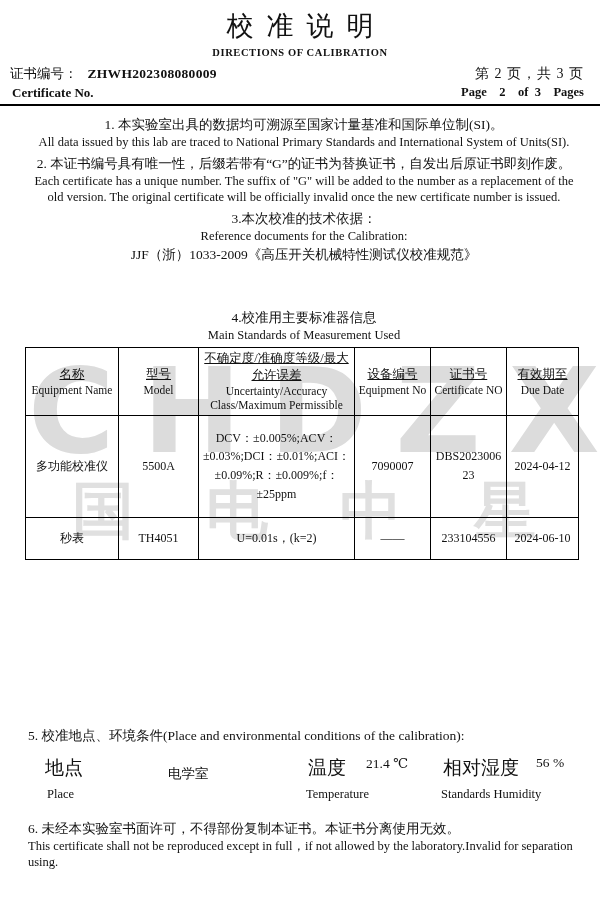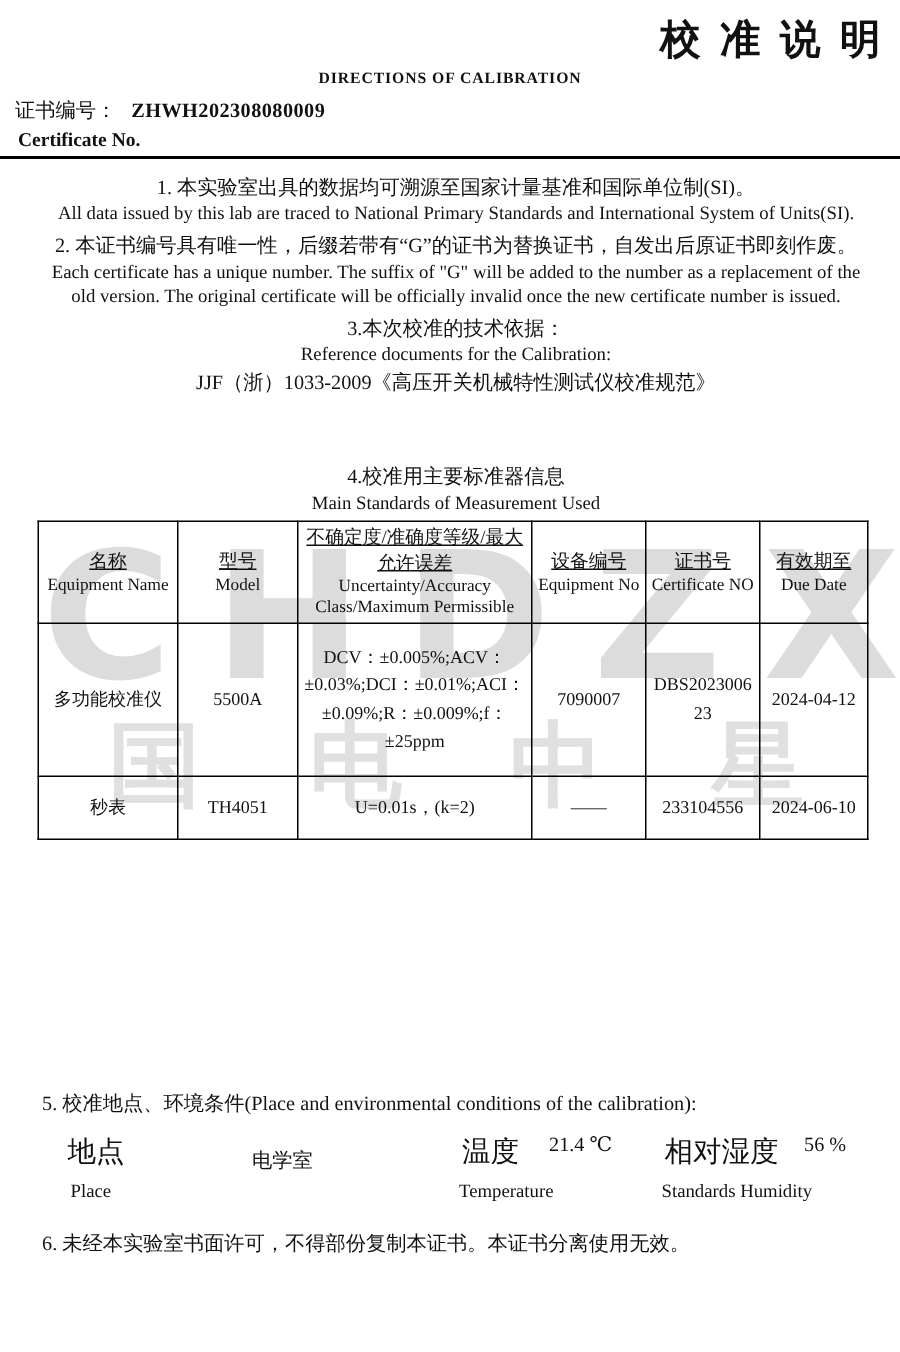--- a/index.html
+++ b/index.html
@@ -34,23 +34,23 @@
     color: #e0e0e0;
     margin-top: 10px;
     white-space: nowrap;
   }
 
   .content { position: relative; z-index: 1; }
 
   
   .doc-title {
     margin-top: 8px;
-    text-align: right;
+    text-align: center;
     font-family: "DejaVu Sans", "Liberation Sans", sans-serif;
-    font-weight: bold;
+    font-weight: normal;
     font-size: 27px;
     letter-spacing: 13px;
     padding-left: 13px; 
   }
   .doc-subtitle {
     text-align: center;
     font-weight: bold;
     font-size: 10.5px;
     letter-spacing: 0.6px;
     margin-top: 3px;
@@ -131,20 +131,24 @@
 
   <div class="doc-title">校准说明</div>
   <div class="doc-subtitle">DIRECTIONS OF CALIBRATION</div>
 
   <div class="cert-row">
     <div class="cert-left">
       <div class="zh-line">
         <span>证书编号：</span><span class="cert-no">ZHWH202308080009</span>
       </div>
       <div class="en-line">Certificate No.</div>
+    </div>
+    <div class="cert-right">
+      <div class="zh-line">第 2 页，共 3 页</div>
+      <div class="en-line">Page    2    of  3    Pages</div>
     </div>
   </div>
   <hr class="head-rule">
 
   <div class="sections">
     <div class="sec sec-1">
       <p class="zh-p">1. 本实验室出具的数据均可溯源至国家计量基准和国际单位制(SI)。</p>
       <p class="en-p">All data issued by this lab are  traced to National Primary Standards and International System of Units(SI).</p>
     </div>
     <div class="sec sec-2">
@@ -231,15 +235,16 @@
     <span class="env-label-en pos-temp-en">Temperature</span>
     <span class="env-value pos-temp-val">21.4 ℃</span>
 
     <span class="env-label-zh pos-hum-zh">相对湿度</span>
     <span class="env-label-en pos-hum-en">Standards Humidity</span>
     <span class="env-value pos-hum-val">56 %</span>
   </div>
 
   <div class="sec-6">
     <p class="zh-p">6. 未经本实验室书面许可，不得部份复制本证书。本证书分离使用无效。</p>
+    <p class="en-p">This certificate shall not be reproduced except in full，if not allowed by the laboratory.Invalid for separation using.</p>
   </div>
 
 </div>
 
 </body></html>

